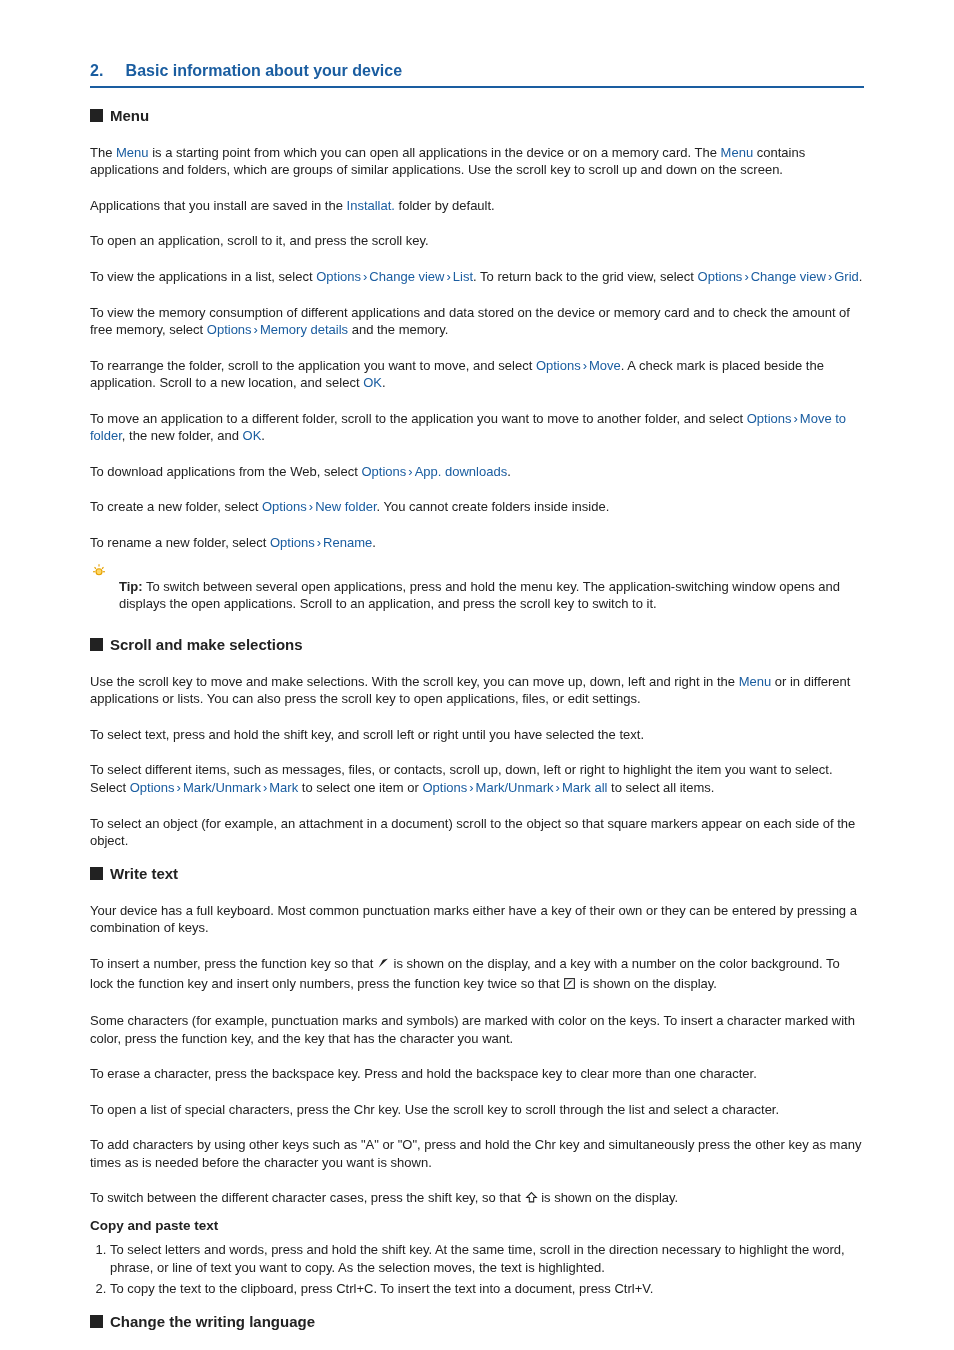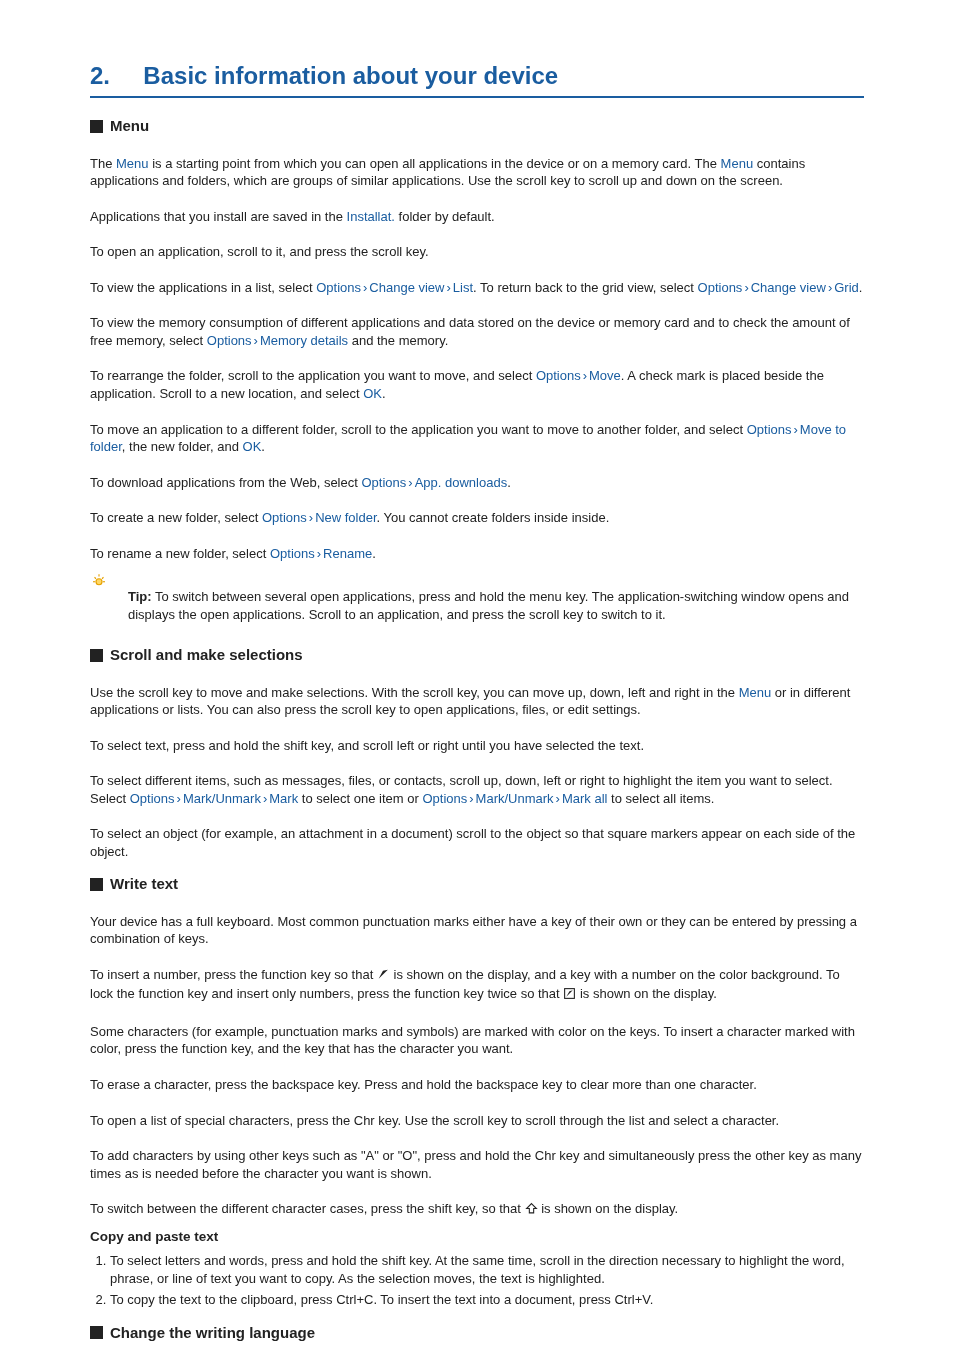--- a/index.html
+++ b/index.html
@@ -8,21 +8,21 @@
     margin: 0;
     padding: 60px 90px 40px 90px;
     width: 954px;
     box-sizing: border-box;
     color: #222;
     font-size: 13px;
     line-height: 1.35;
   }
   .chapter-title {
     color: #1a5da0;
-    font-size: 24px;
+    font-size: 16px;
     font-weight: bold;
     border-bottom: 2px solid #1a5da0;
     margin: 0 0 18px 0;
     padding-bottom: 4px;
   }
   .section {
     margin-top: 14px;
     margin-bottom: 10px;
   }
   .section-title {
@@ -49,21 +49,21 @@
   p { margin: 18px 0 8px 0; }
   .blue { color: #1a5da0; }
   .gt {
     color: #1a5da0;
     font-weight: normal;
     padding: 0 2px;
   }
   .tip-row {
     display: flex;
     align-items: flex-start;
-    gap: 20px;
+    gap: 11px;
     margin-bottom: 8px;
   }
   .tip-icon {
     flex: 0 0 auto;
     color: #e6a100;
     font-size: 18px;
     line-height: 1;
     padding-top: 2px;
   }
   .tip-icon svg { display: block; }

